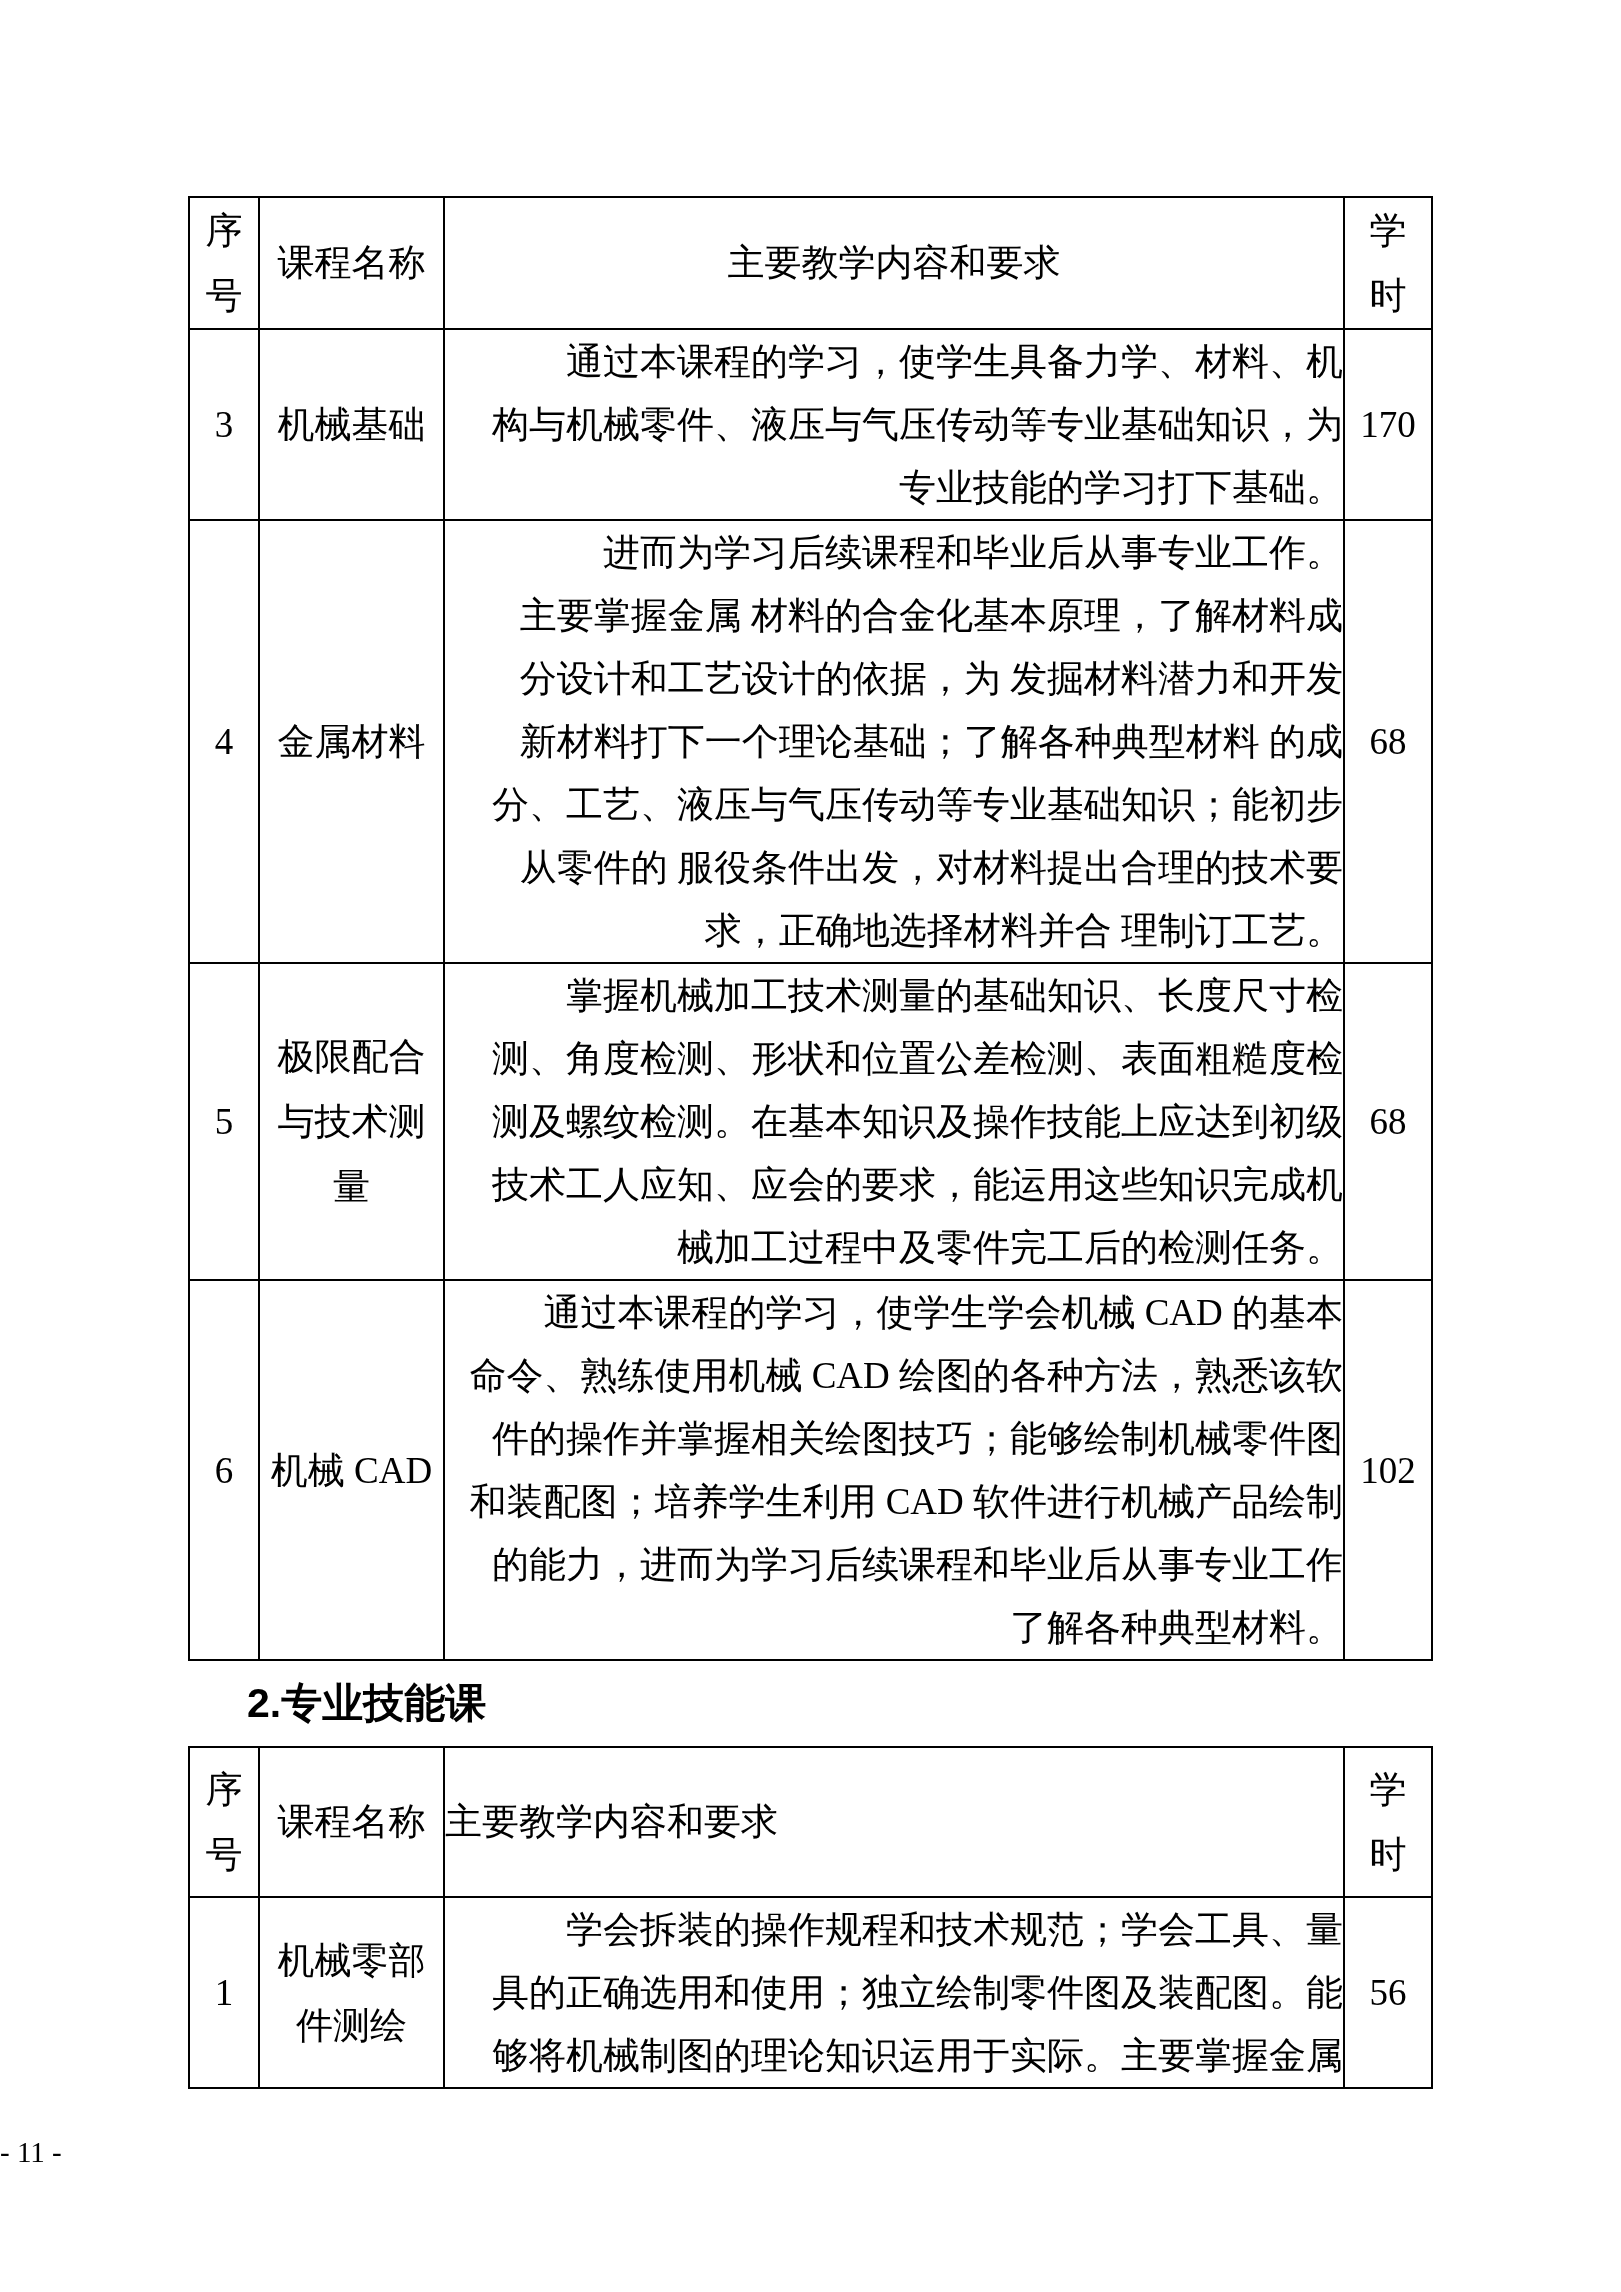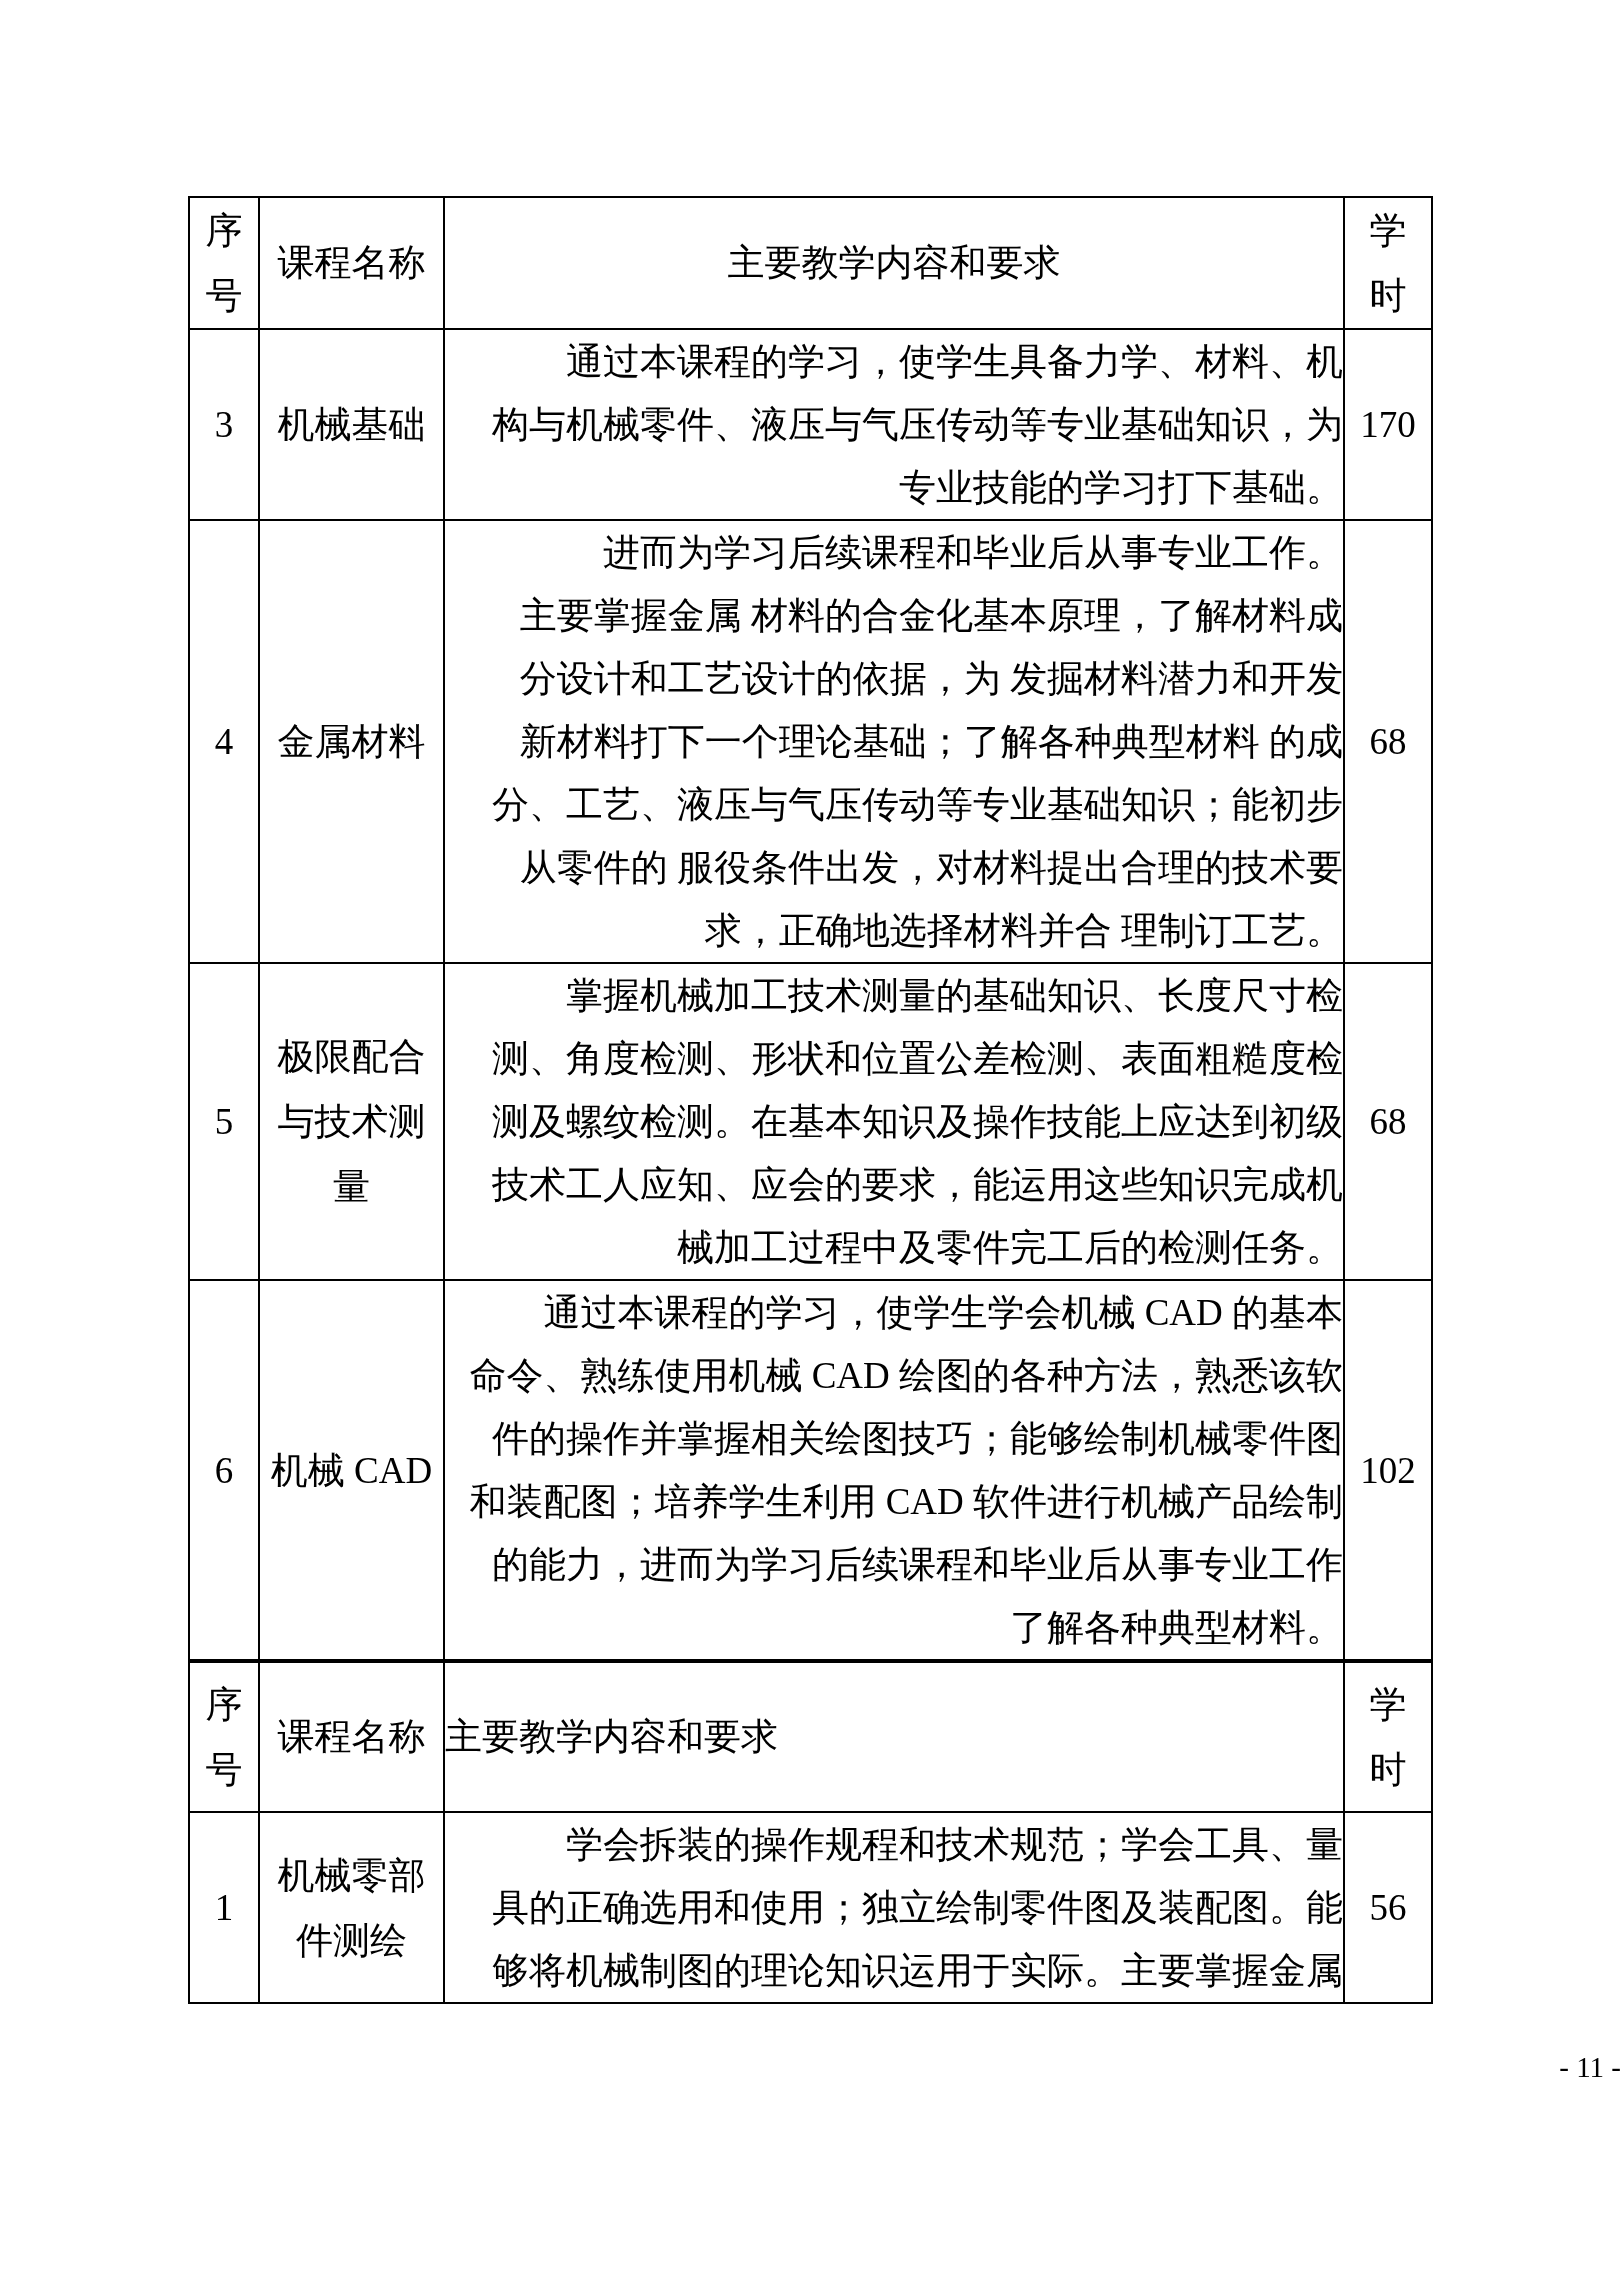--- a/index.html
+++ b/index.html
@@ -57,21 +57,21 @@
     height: 85px;
     line-height: 85px;
     margin-left: 247px;
     font-size: 41px;
     font-weight: bold;
     font-family: "Liberation Sans", "DejaVu Sans", sans-serif;
   }
   .page-number {
     margin-top: 47px;
     width: 1621px;
-    text-align: right;
+    text-align: left;
     font-size: 29px;
     font-family: "Liberation Serif", "DejaVu Serif", serif;
   }
 </style>
 </head>
 <body>
 
 <div class="page">
 
   <table class="course-table t1">
@@ -177,20 +177,21 @@
               <div>和装配图；培养学生利用 CAD 软件进行机械产品绘制</div>
               <div>的能力，进而为学习后续课程和毕业后从事专业工作</div>
               <div>了解各种典型材料。</div>
             </div>
         </td>
         <td class="cell-center">102</td>
       </tr>
     </tbody>
   </table>
 
+  <div class="section-heading">2.专业技能课</div>
 
   <table class="course-table">
     <colgroup>
       <col class="col-no">
         <col class="col-name">
         <col class="col-content">
         <col class="col-hours">
     </colgroup>
     <tbody>
       <tr class="hdr-row-2">

